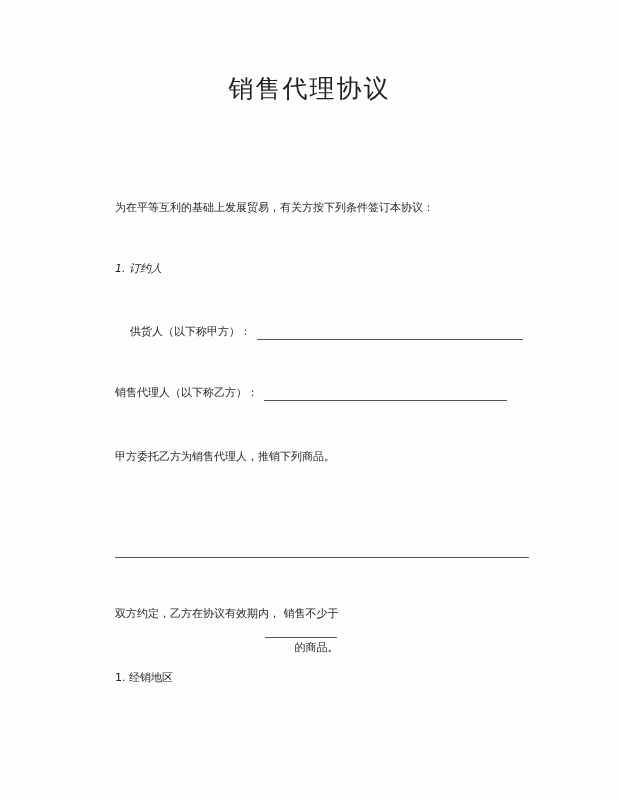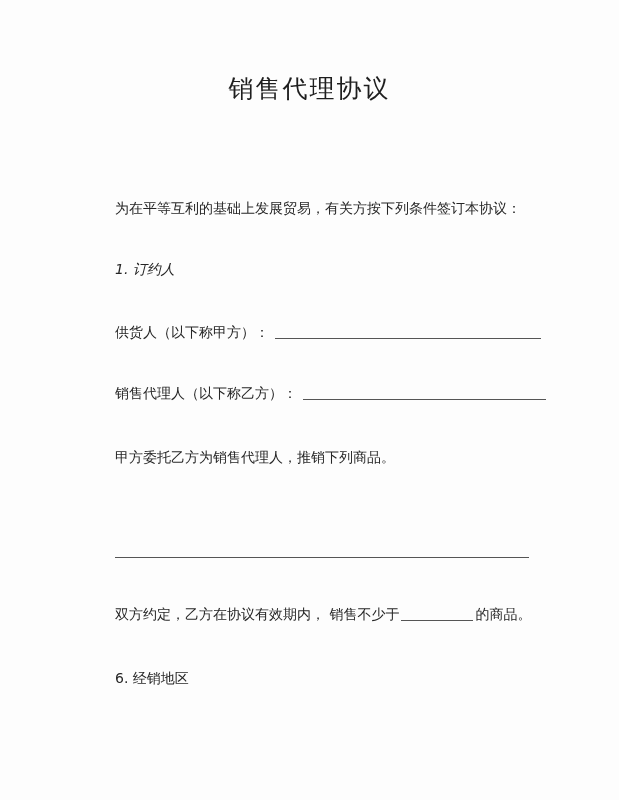--- a/index.html
+++ b/index.html
@@ -28,26 +28,26 @@
       text-align: center;
       font-size: 25px;
       letter-spacing: 2px;
       color: #1e1e1e;
       font-weight: normal;
       margin: 0;
     }
     .line {
       position: absolute;
       left: 115px;
-      font-size: 14px;
+      font-size: 11px;
       line-height: 18px;
       color: #262626;
       white-space: nowrap;
       display: flex;
-      align-items: center;
+      align-items: flex-end;
     }
     .blank {
       display: inline-block;
       border-bottom: 1px solid #555;
       height: 14px;
       margin-bottom: 1px;
     }
     .full-blank {
       position: absolute;
       border-bottom: 1px solid #555;
@@ -62,40 +62,40 @@
   <h1 class="title">销售代理协议</h1>
 
   <div class="line" style="top:199px;">
     <span>为在平等互利的基础上发展贸易，有关方按下列条件签订本协议：</span>
   </div>
 
   <div class="line" style="top:260px;font-style:italic;">
     <span>1.  订约人</span>
   </div>
 
-  <div class="line" style="top:323px;">
+  <div class="line" style="top:323px;margin-left:15px;">
     <span>供货人（以下称甲方）：</span>
     <span class="blank" style="width:266px; margin-left:6px;"></span>
   </div>
 
   <div class="line" style="top:384px;">
     <span>销售代理人（以下称乙方）：</span>
     <span class="blank" style="width:243px; margin-left:6px;"></span>
   </div>
 
   <div class="line" style="top:448px;">
     <span>甲方委托乙方为销售代理人，推销下列商品。</span>
   </div>
 
 
   <div class="full-blank" style="left:115px; top:557px; width:414px;"></div>
 
-  <div class="line" style="top:605px;">
+  <div class="line" style="top:605px;flex-direction:column;">
     <span>双方约定，乙方在协议有效期内，  销售不少于</span>
     <span class="blank" style="width:72px; margin-left:2px; margin-right:2px;"></span>
     <span>的商品。</span>
   </div>
 
   <div class="line" style="top:669px;">
-    <span>6.  经销地区</span>
+    <span>1.  经销地区</span>
   </div>
 
 </div>
 
 </body></html>

